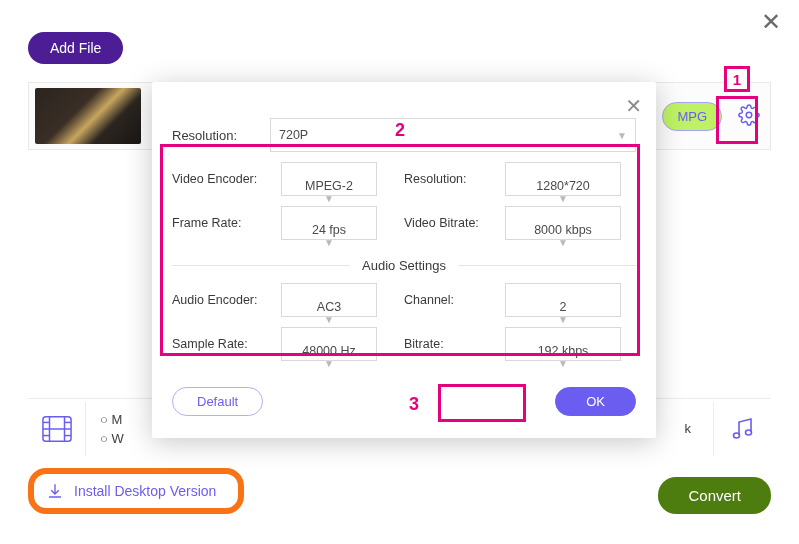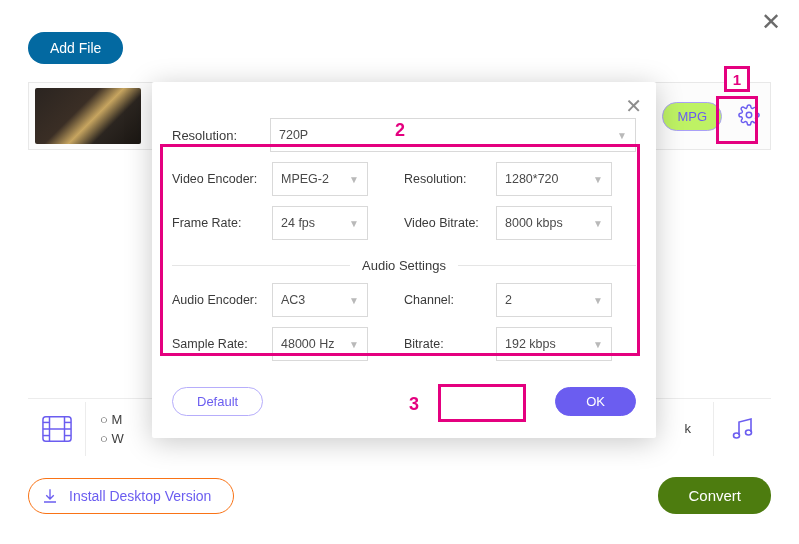--- a/index.html
+++ b/index.html
@@ -2,21 +2,21 @@
 <html><head>
 <meta charset="utf-8">
 <style>
   * { box-sizing: border-box; font-family: Arial, sans-serif; }
   body { margin: 0; width: 799px; height: 544px; background: #fff; position: relative; overflow: hidden; }
 
   .top-close { position: absolute; top: 8px; right: 18px; font-size: 24px; color: #6b6b6b; cursor: pointer; }
 
   .add-file-btn {
     position: absolute; top: 32px; left: 28px;
-    background: #0369a1; color: #fff; border: none;
+    background: #4c1d95; color: #fff; border: none;
     padding: 8px 22px; border-radius: 18px; font-size: 14px; cursor: pointer;
   }
 
   .file-row {
     position: absolute; left: 28px; right: 28px; top: 82px; height: 68px;
     border: 1px solid #e8e8e8; background: #fcfcfc; display: flex; align-items: center; padding: 6px;
   }
   .thumb { width: 106px; height: 56px; background: linear-gradient(135deg,#2a2420 0%,#3a2e25 40%,#c7a560 55%,#2b2520 70%,#1a1612 100%); border-radius: 2px; }
   .file-row-spacer { flex: 1; }
   .mpg-pill {
@@ -34,21 +34,21 @@
     color:#6b5df0;
   }
   .radio-group { padding-left: 14px; font-size: 13px; color:#404040; }
   .radio-group div { margin: 4px 0; }
   .bottom-spacer { flex:1; }
   .k-label { font-size:13px; color:#404040; padding-right:22px; }
   .bottom-right-icon { width: 58px; height: 54px; border-left: 1px solid #ececec; display:flex; align-items:center; justify-content:center; color:#6b5df0;}
 
   .install-btn {
     position:absolute; bottom: 30px; left: 28px;
-    border: 1px solid #f97316; color:#6b5df0; background:#fff;
+    border: 6px solid #f97316; color:#6b5df0; background:#fff;
     border-radius: 18px; padding: 8px 22px 8px 12px; font-size: 14px; cursor:pointer;
     display:flex; align-items:center; gap:10px;
   }
   .convert-btn {
     position:absolute; bottom: 30px; right: 28px;
     background:#4d7c0f; color:#fff; border:none; border-radius:18px;
     padding: 10px 30px; font-size:15px; cursor:pointer;
   }
 
   .modal {
@@ -67,23 +67,23 @@
   .caret { color:#b9b9b9; font-size:10px; }
   .main-res-dd { flex:1; }
 
   .section-title-line { display:flex; align-items:center; margin: 8px 0 10px 0; }
   .section-title-line .line { flex:1; height:1px; background:#e5e5e5; }
   .section-title-line .txt { padding: 0 12px; font-size:13px; color:#3a3a3a; }
 
   .grid2 { display:flex; }
   .colL { width: 50%; }
   .colR { width: 50%; }
-  .field { display:flex; align-items:center; margin-bottom: 10px; }
+  .field { display:flex; align-items:center; margin-bottom: 10px; gap: 9px; }
   .field .flabel { font-size: 12.5px; color:#3a3a3a; width: 100px; }
-  .field .dropdown { width: 96px; }
+  .field .dropdown { width: 96px; flex-direction: column; }
   .colR .field .flabel { width: 92px; }
   .colR .field .dropdown { width: 116px; }
 
   .btn-row { display:flex; align-items:flex-end; justify-content:flex-end; margin-top: 16px; gap: 14px;}
   .oval-btn {
     border:1px solid #b6adfb; background:#fff; color:#6b5df0;
     padding: 6px 24px; border-radius: 16px; font-size:13px; cursor:pointer;
   }
   .oval-btn.primary { background:#6b5df0; color:#fff; border-color:#6b5df0; padding:6px 30px; }
   .default-btn { margin-right:auto; }

